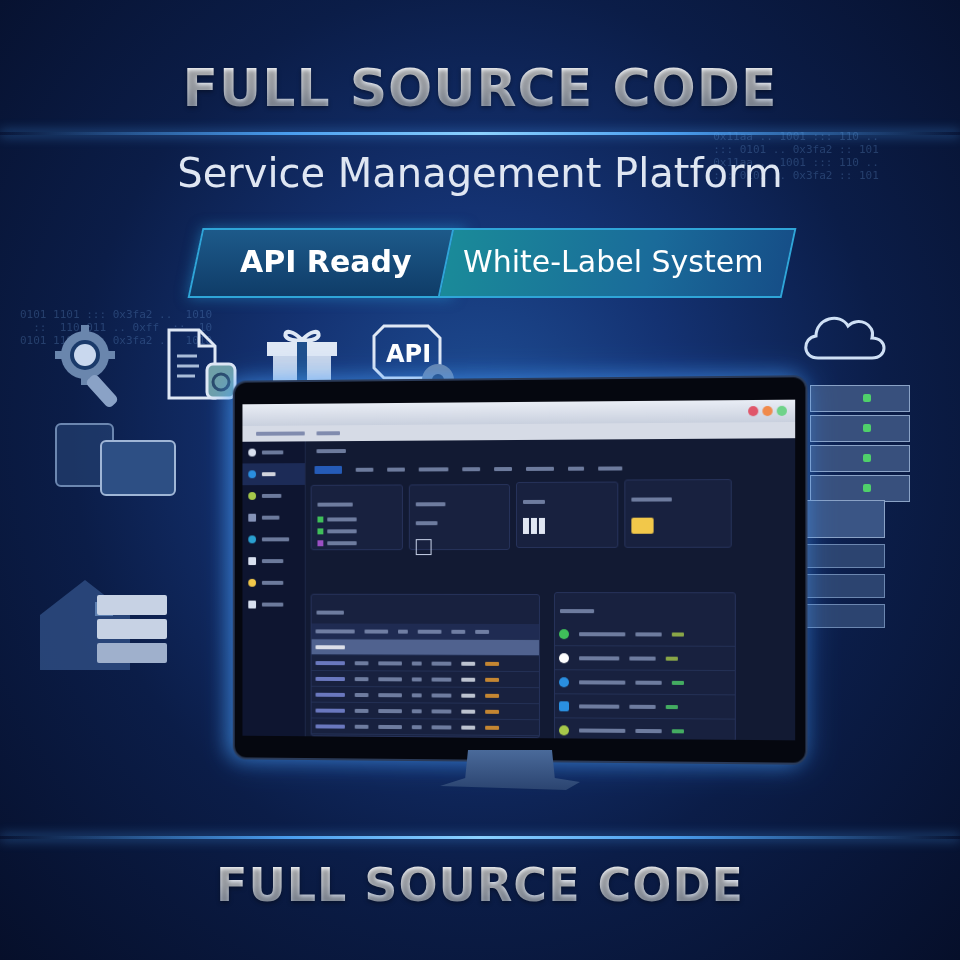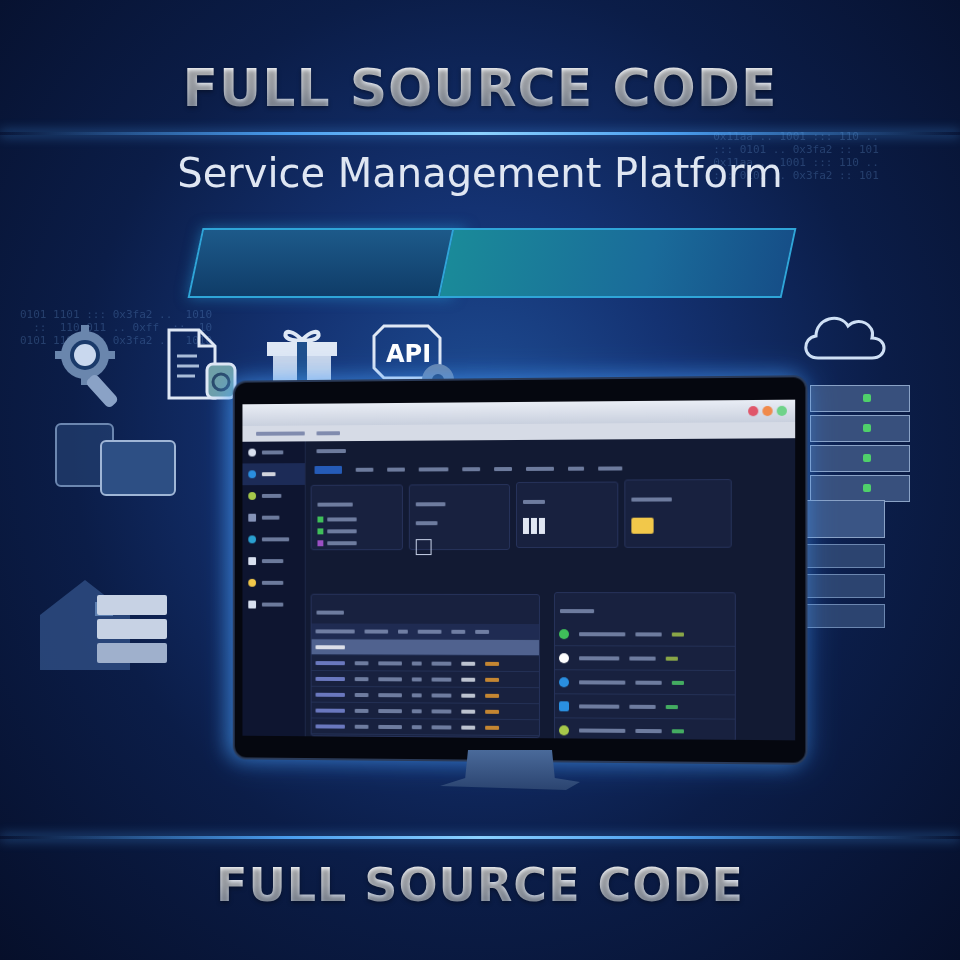--- a/index.html
+++ b/index.html
@@ -56,20 +56,22 @@
 0x11aa .. 1001 ::: 110 ..
   ::: 0101 .. 0x3fa2 :: 101</div>
 
 <div class="title" style="top:58px;font-size:52px;">FULL SOURCE CODE</div>
 <div class="glowline" style="top:132px;"></div>
 <div class="subtitle" style="top:150px;">Service Management Platform</div>
 
 <div class="banner">
   <div class="l"></div>
   <div class="r"></div>
+  <span style="left:45px;font-weight:bold;">API Ready</span>
+  <span style="left:268px;">White-Label System</span>
 </div>
 
 <svg class="icon-tile" style="left:55px;top:325px;" width="80" height="85" viewBox="0 0 80 85">
   <circle cx="30" cy="30" r="24" fill="#6a86ad"></circle>
   <g fill="#6a86ad">
       <rect x="26" y="0" width="8" height="10"></rect>
       <rect x="26" y="50" width="8" height="10"></rect>
       <rect x="0" y="26" width="10" height="8"></rect>
       <rect x="50" y="26" width="10" height="8"></rect>
     </g>

